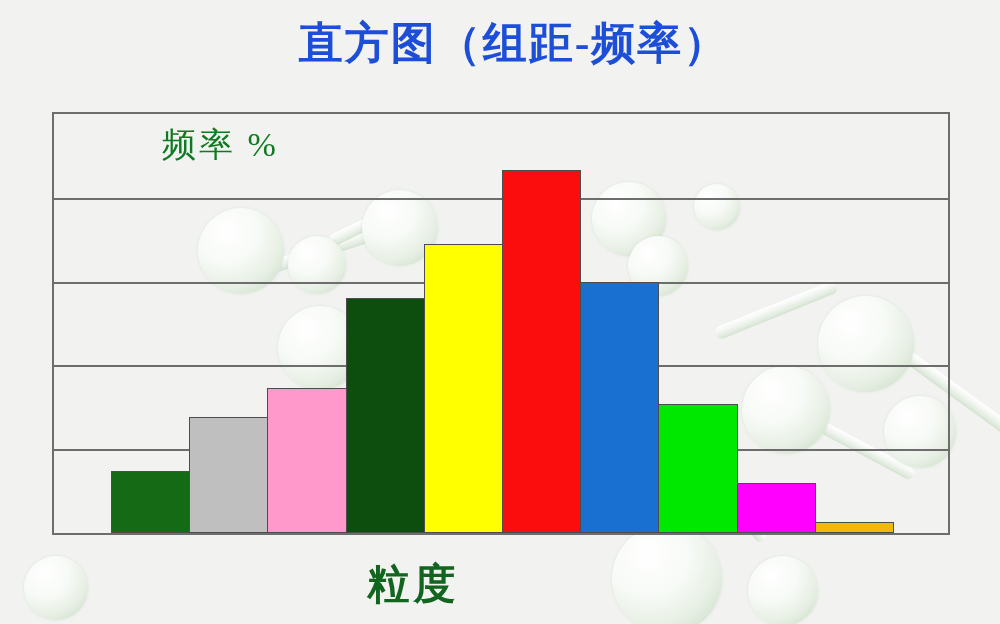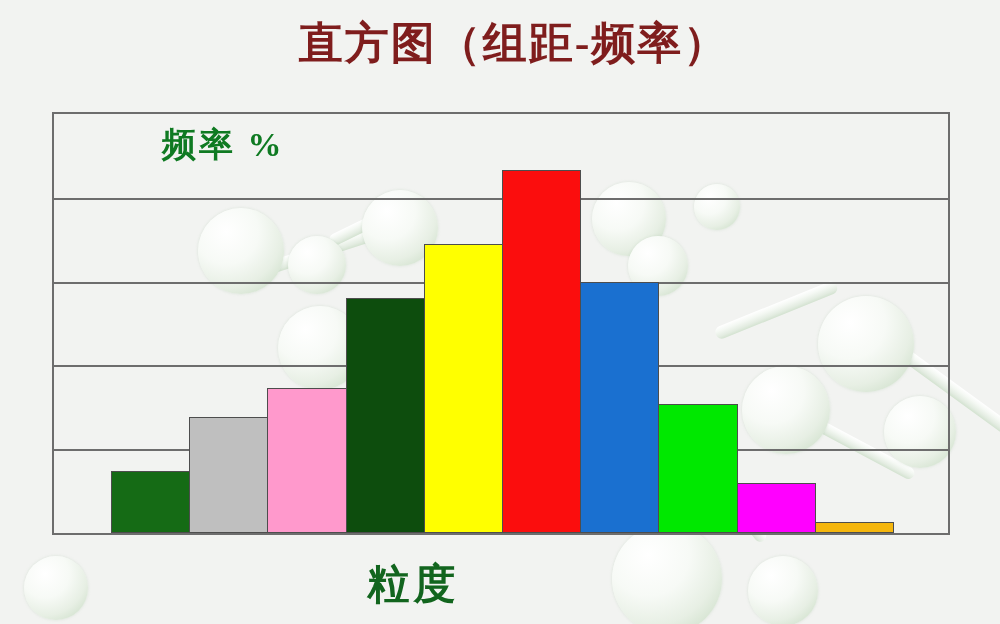--- a/index.html
+++ b/index.html
@@ -21,27 +21,27 @@
   .bg-rod {
     position:absolute; transform-origin:0 50%;
     background:linear-gradient(to bottom,
         #ffffff 0%, #f4f8f3 35%, #e3ece1 75%, #d3e2d0 100%);
     border-radius:6px;
   }
 
   
   #chart-title {
     position:absolute; left:0; top:14px; width:1000px;
-    text-align:center; color:#7f1d1d;
+    text-align:center; color:#1d4ed8;
     font-size:44px; font-weight:700; letter-spacing:2px;
     z-index:5; white-space:nowrap;padding-left:28px;
   }
   #y-axis-label {
     position:absolute; left:162px; top:122px;
-    color:#0f7a22; font-size:34px; font-weight:700;
+    color:#0f7a22; font-size:34px; font-weight:400;
     letter-spacing:3px; z-index:5; white-space:nowrap;
   }
   #x-axis-label {
     position:absolute; left:0; top:556px; width:827px;
     text-align:center; color:#12651e;
     font-size:42px; font-weight:700; letter-spacing:4px;
     z-index:5; white-space:nowrap;
   }
 
   

